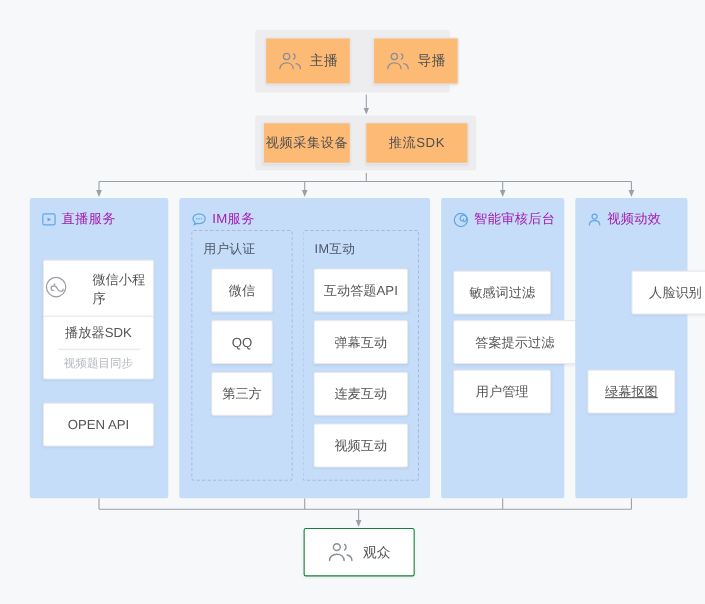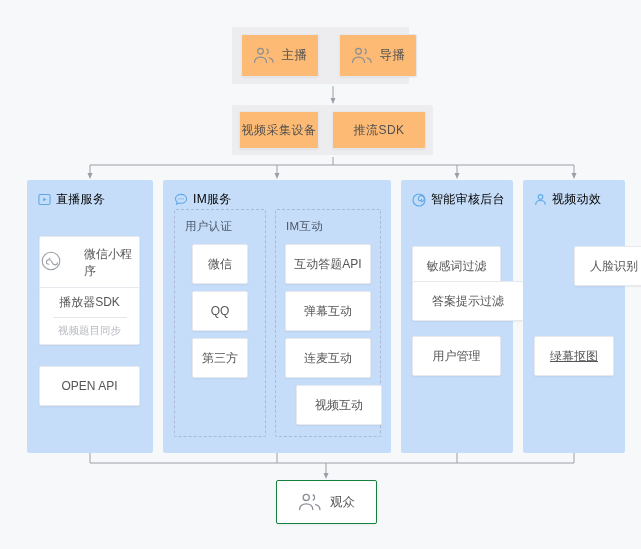--- a/index.html
+++ b/index.html
@@ -77,21 +77,21 @@
   #col-effects { left: 523px; top: 180px; width: 102px; height: 273px; }
 
   .col-head {
     position: absolute;
     top: 11px;
     left: 11px;
     display: flex;
     align-items: center;
     gap: 5px;
     font-size: 12px;
-    color: #000000;
+    color: #a21caf;
     letter-spacing: .3px;
   }
   .col-head .ic { display:flex; align-items:center; }
 
   
   .item-card {
     position: absolute;
     background: #ffffff;
     border: 1px solid #e7e9ee;
     border-radius: 2px;
@@ -130,25 +130,25 @@
     letter-spacing: .3px;
   }
 
   #im-wechat    { left: 192px; top: 244px; width: 56px; height: 40px; }
   #im-qq        { left: 192px; top: 291px; width: 56px; height: 40px; }
   #im-third     { left: 192px; top: 338px; width: 56px; height: 40px; }
 
   #im-quizapi   { left: 285px; top: 244px; width: 86px; height: 40px; }
   #im-danmaku   { left: 285px; top: 291px; width: 86px; height: 40px; }
   #im-mic       { left: 285px; top: 338px; width: 86px; height: 40px; }
-  #im-video     { left: 285px; top: 385px; width: 86px; height: 40px; margin-left: 11px; }
+  #im-video     { left: 285px; top: 385px; width: 86px; height: 40px; }
 
   
   #audit-words { left: 412px; top: 246px; width: 89px; height: 40px; }
-  #audit-hint  { left: 412px; top: 281px; width: 112px; height: 40px; }
+  #audit-hint  { left: 412px; top: 291px; width: 112px; height: 40px; }
   #audit-user  { left: 412px; top: 336px; width: 89px; height: 40px; }
 
   
   #fx-face  { left: 534px; top: 246px; width: 80px; height: 40px; margin-left: 40px; }
   #fx-beauty{ left: 534px; top: 291px; width: 80px; height: 40px; }
   #fx-green { left: 534px; top: 336px; width: 80px; height: 40px; text-decoration: underline; }
 
   
   #wires { position:absolute; left:0; top:0; width:641px; height:549px; pointer-events:none; }
 

